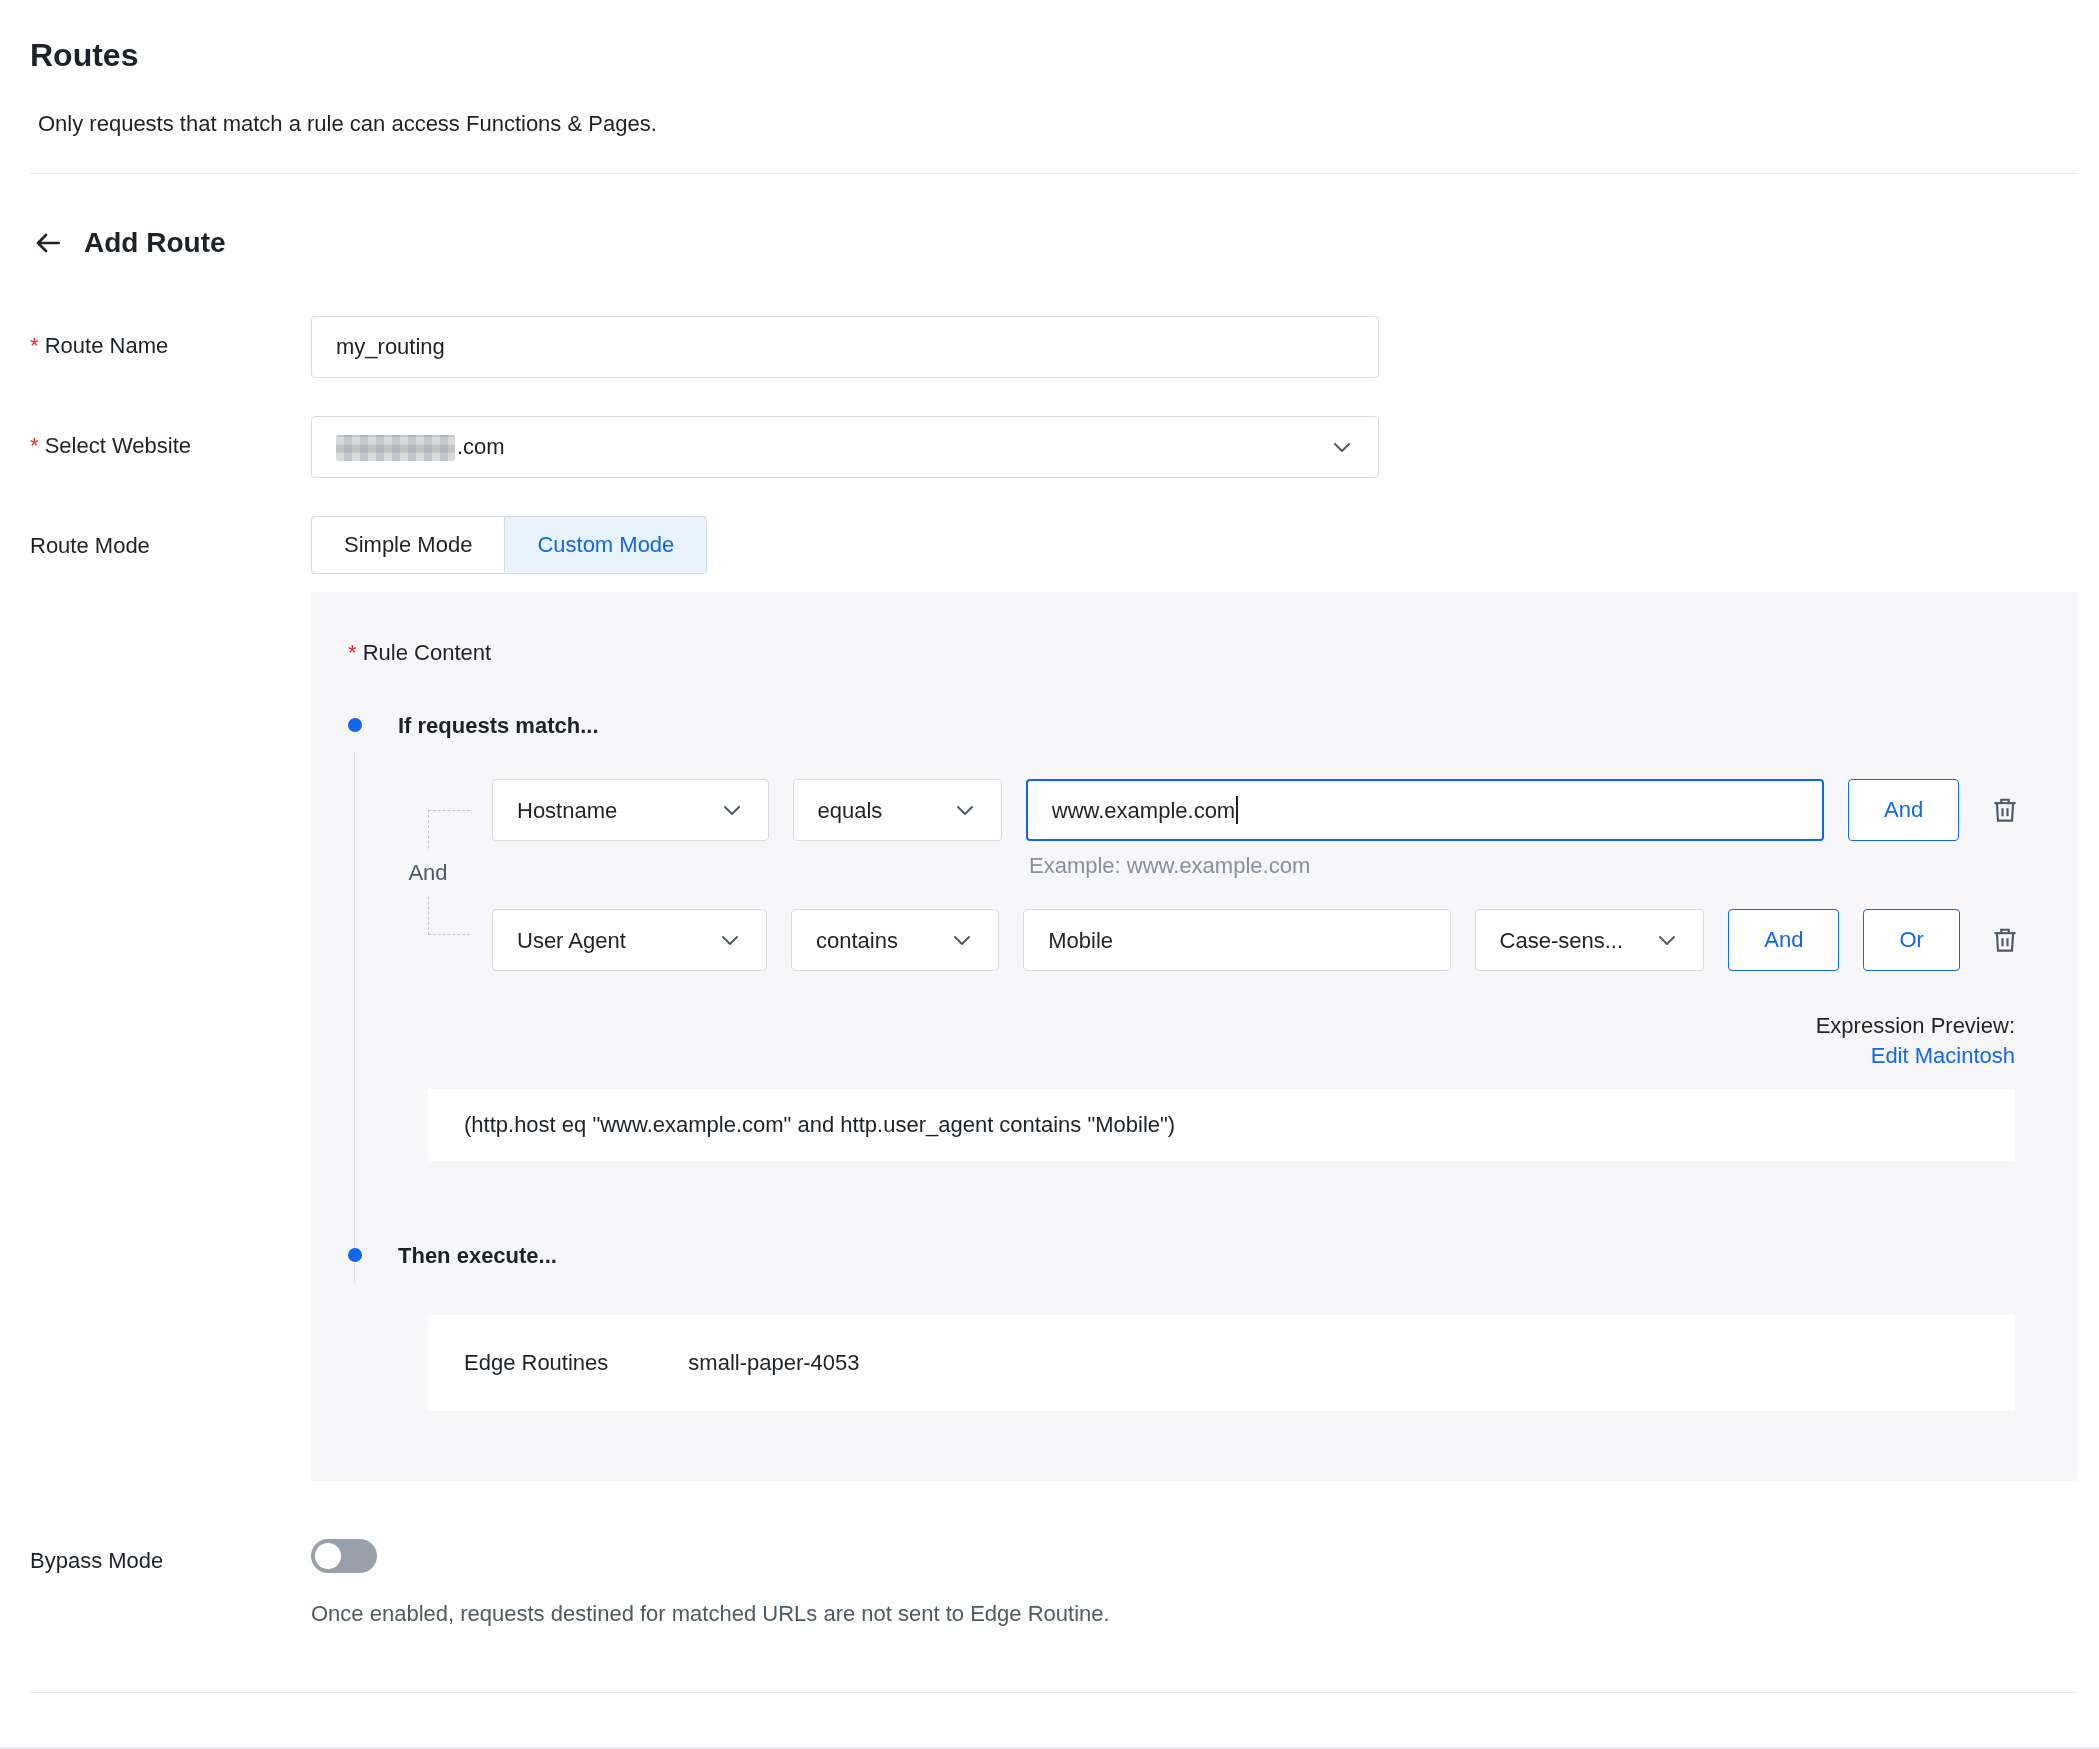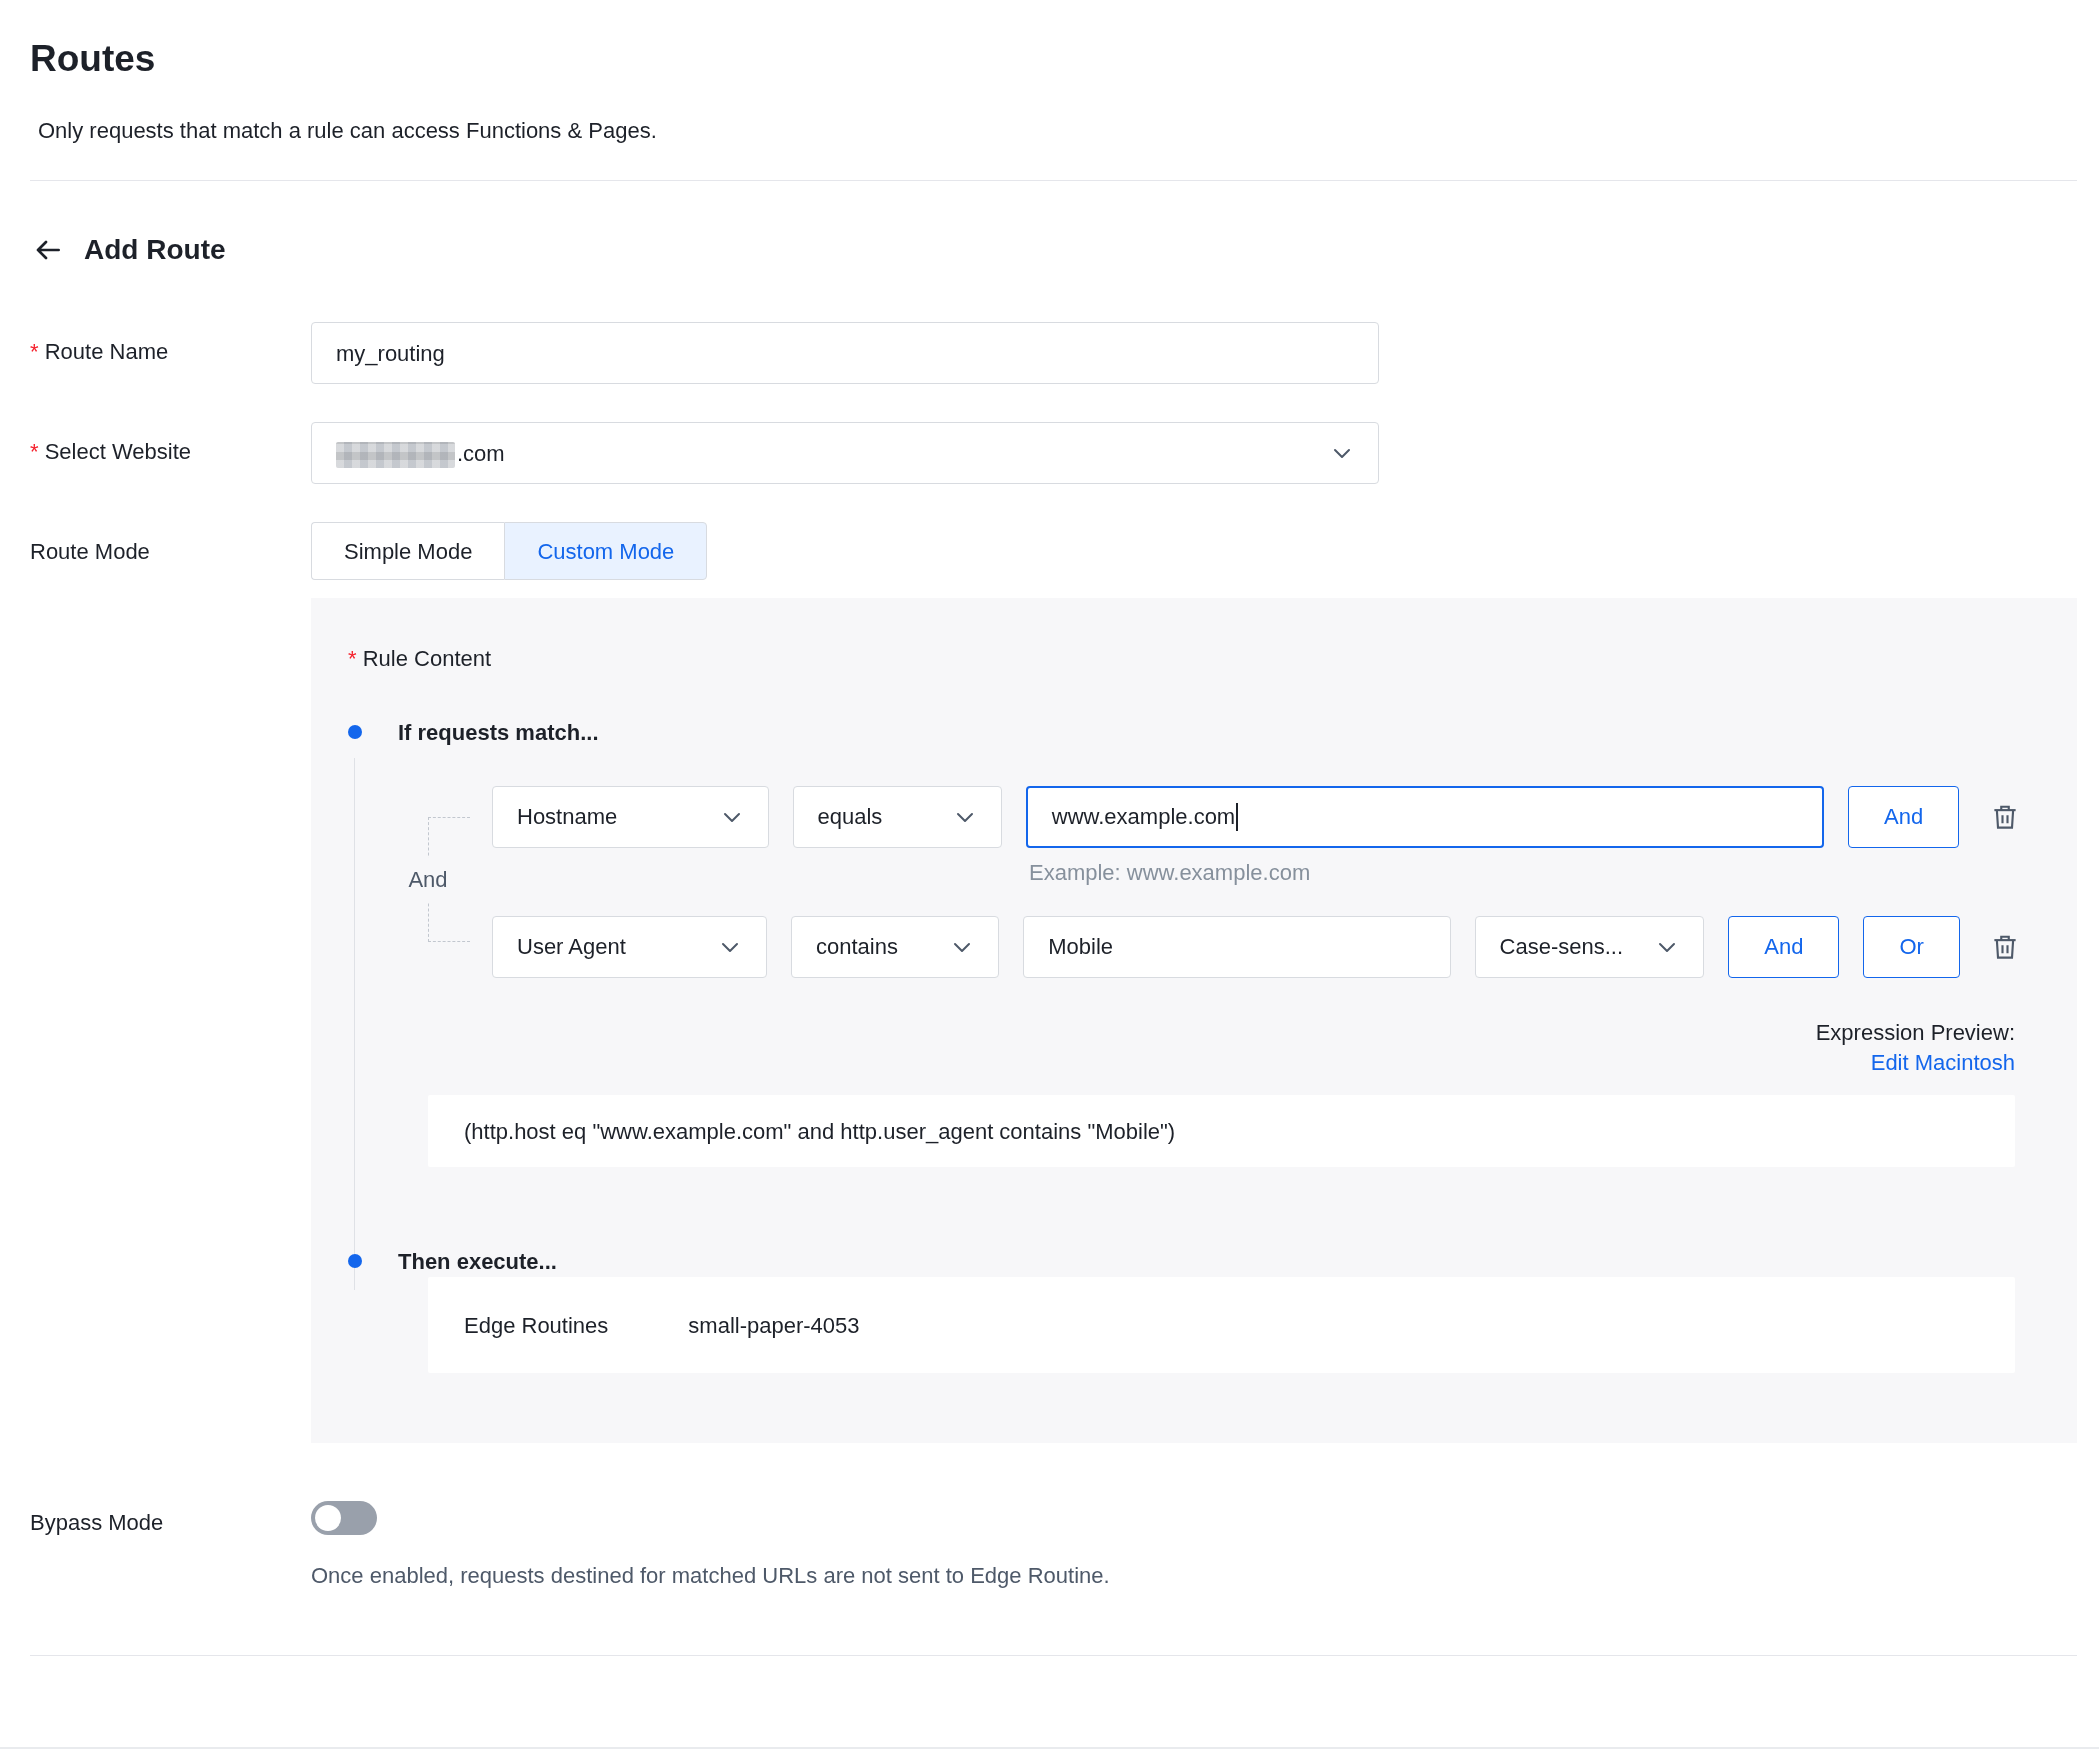--- a/index.html
+++ b/index.html
@@ -12,21 +12,21 @@
     --border:#d8dbe0;
     --divider:#e5e6eb;
   }
   *{box-sizing:border-box;margin:0;padding:0;}
   html,body{width:2099px;height:1749px;background:#fff;}
   .page{
     position:relative;width:100%;height:100%;overflow:hidden;
     padding:28px 22px 0 30px;
     font:22px/1.35 "Liberation Sans", sans-serif;color:var(--text);
   }
-  .page-title{font-size:37px;font-weight:700;margin:6px 0 32px;}
+  .page-title{font-size:32px;font-weight:700;margin:6px 0 32px;}
   .subtitle{margin:0 8px 34px;}
   .divider{border:0;border-top:1px solid var(--divider);height:0;}
 
   .add-route{display:flex;align-items:center;gap:18px;margin:50px 0 54px;}
   .back-btn{width:36px;height:36px;display:flex;align-items:center;justify-content:center;cursor:pointer;}
   .form-heading{font-size:28px;font-weight:700;}
 
   .form-row{display:flex;align-items:flex-start;margin-bottom:38px;}
   .form-label{flex:0 0 281px;padding-top:15px;}
   .required::before{content:"* ";color:var(--required);}
@@ -52,21 +52,21 @@
   .route-mode-row{margin-bottom:18px;}
 
   .rule-panel{margin-left:281px;background:var(--panel);padding:46px 50px 70px 37px;}
   .rc-label{margin-bottom:28px;}
 
   .flow{position:relative;}
   .flow-line{position:absolute;left:6px;top:40px;width:1px;height:532px;background:#dfe1e6;}
   .flow-heading{position:relative;padding-left:50px;font-weight:700;height:30px;}
   .bullet{position:absolute;left:0;top:7px;width:14px;height:14px;border-radius:50%;background:var(--accent);}
   .if-heading{margin-bottom:38px;margin-top:44px;}
-  .then-heading{margin-top:80px;}
+  .then-heading{margin-top:80px;margin-bottom:44px;}
 
   .rows-block{margin-left:144px;position:relative;margin-bottom:40px;}
   .cond-row{display:flex;gap:24px;align-items:center;}
   .row-2{margin-top:26px;}
   .w-field{width:279px;}
   .w-op{width:211px;}
   .w-val-lg{width:806px;}
   .w-val-sm{width:434px;}
   .w-case{width:233px;}
   .op-btn{height:62px;border:1px solid var(--accent);color:var(--accent);background:#fff;border-radius:4px;

